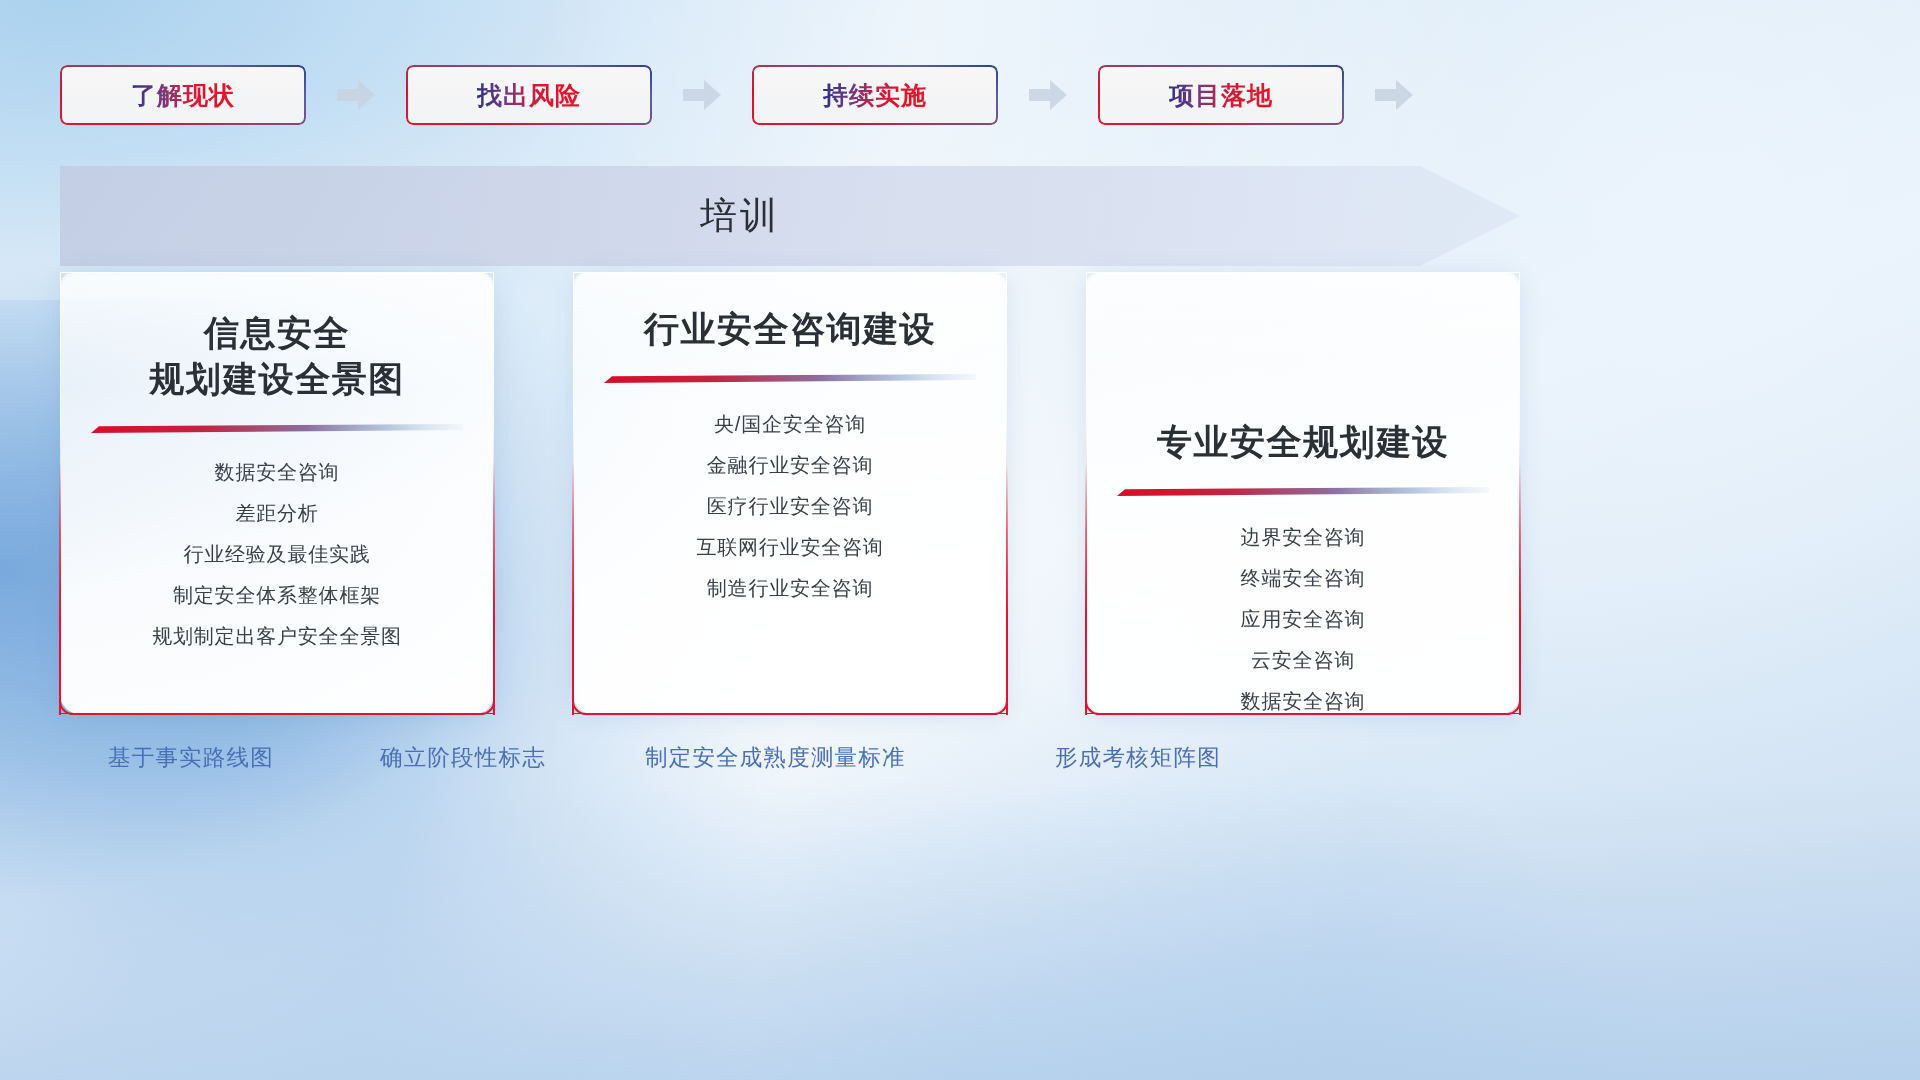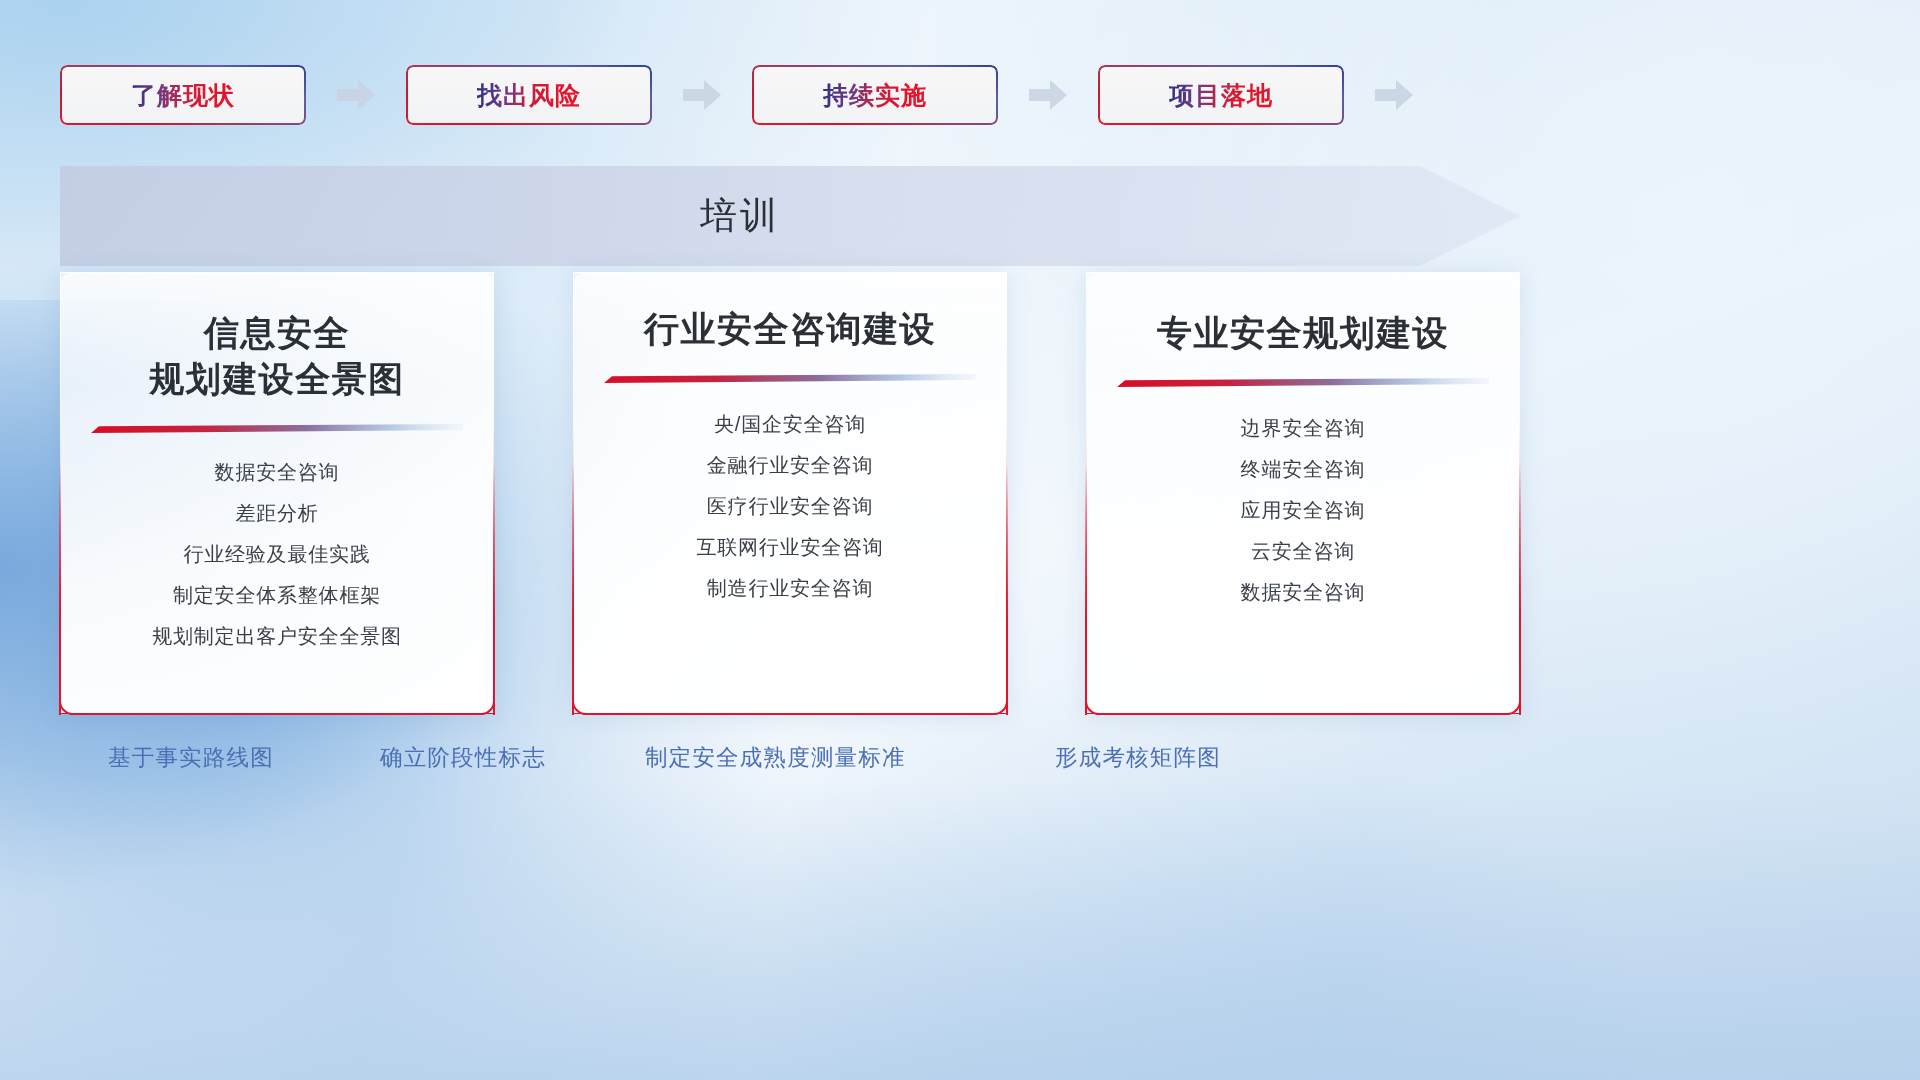--- a/index.html
+++ b/index.html
@@ -62,21 +62,21 @@
   #banner{position:absolute;left:60px;top:166px;width:1460px;height:72px;}
   #banner-shape{position:absolute;inset:0;}
   #banner-title{position:absolute;left:0;top:0;width:1360px;height:100px;
     display:flex;align-items:center;justify-content:center;
     font-size:37px;font-weight:500;color:#2b2f36;letter-spacing:3px;}
 
   
   #cards{position:absolute;left:60px;top:272px;width:1460px;height:450px;
     display:flex;justify-content:space-between;}
   .card{
-    width:434px;height:442px;position:relative;border-radius:2px;
+    width:434px;height:442px;position:relative;border-radius:20px;
     background:
       linear-gradient(165deg, rgba(255,255,255,.50) 0%, rgba(255,255,255,.80) 26%, rgba(255,255,255,.95) 58%, rgba(255,255,255,.99) 100%);
     box-shadow:0 2px 24px rgba(90,130,180,.16);
     overflow:visible;
   }
   .card-frame{position:absolute;inset:0;border-radius:14px;pointer-events:none;
     border:1.6px solid transparent;
     border-image:linear-gradient(to bottom, rgba(255,255,255,.95) 0%, rgba(248,250,252,.7) 34%, rgba(232,110,128,.55) 62%, #e0142c 86%, #e0142c 100%) 1;
   }
   .card-hl{position:absolute;left:0;top:0;right:0;height:120px;border-radius:14px 14px 0 0;
@@ -99,21 +99,21 @@
     align-items:center;padding-top:40px;}
   .card-title{font-size:35px;font-weight:700;color:#2b2f36;line-height:1.32;
     text-align:center;letter-spacing:1.5px;white-space:pre-line;}
   .card-divider{width:372px;height:9px;margin-top:22px;position:relative;}
   .card-divider svg{display:block;}
   .card-list{margin-top:27px;display:flex;flex-direction:column;align-items:center;gap:16px;}
   .card-list-item{font-size:20px;color:#3a4048;letter-spacing:.8px;line-height:1.25;}
 
   .card.c1 .card-inner{padding-top:38px;}
   .card.c2 .card-inner{padding-top:34px;}
-  .card.c3 .card-inner{padding-top:38px;}
+  .card.c3 .card-inner{padding-top:38px;justify-content:flex-end;}
   .card.c2 .card-list,.card.c3 .card-list{margin-top:29px;}
 
   
   #footer{position:absolute;left:60px;top:742px;width:1460px;height:40px;}
   .foot-label{position:absolute;top:0;font-size:22.5px;font-weight:400;
     color:#4a6fb4;letter-spacing:1.2px;white-space:nowrap;}
 </style>
 </head>
 <body>
 

